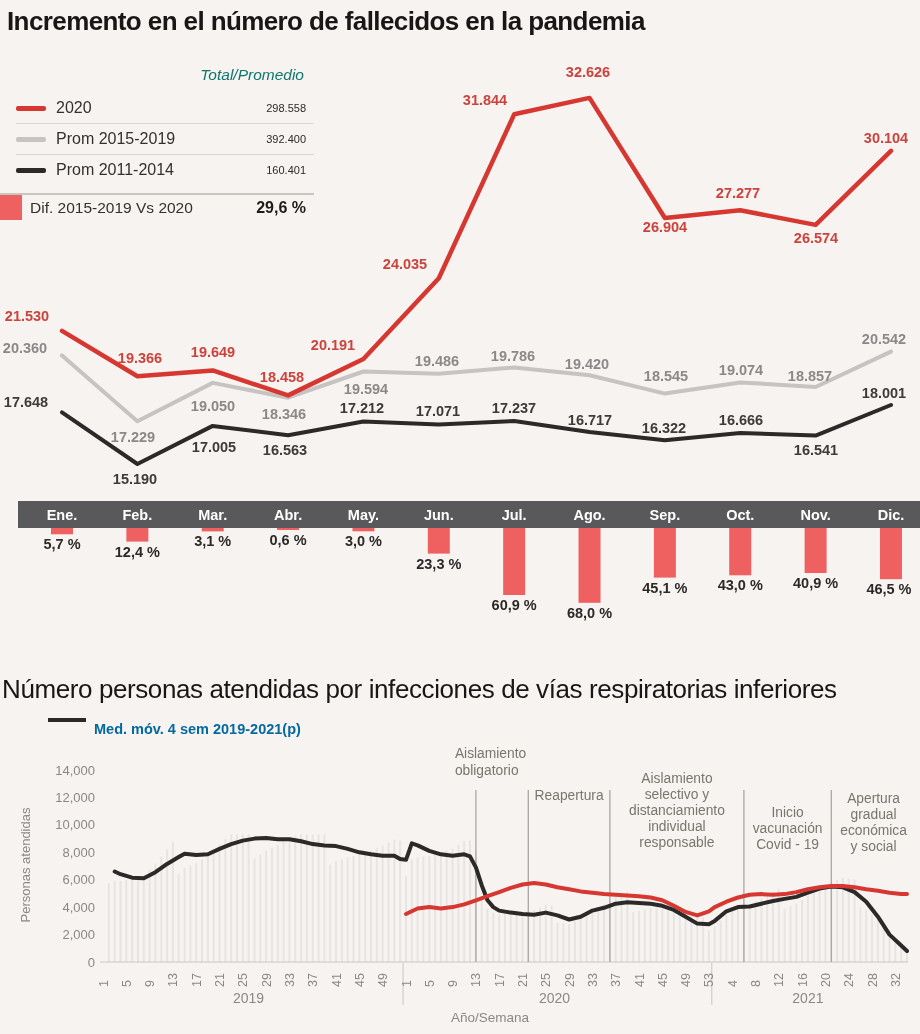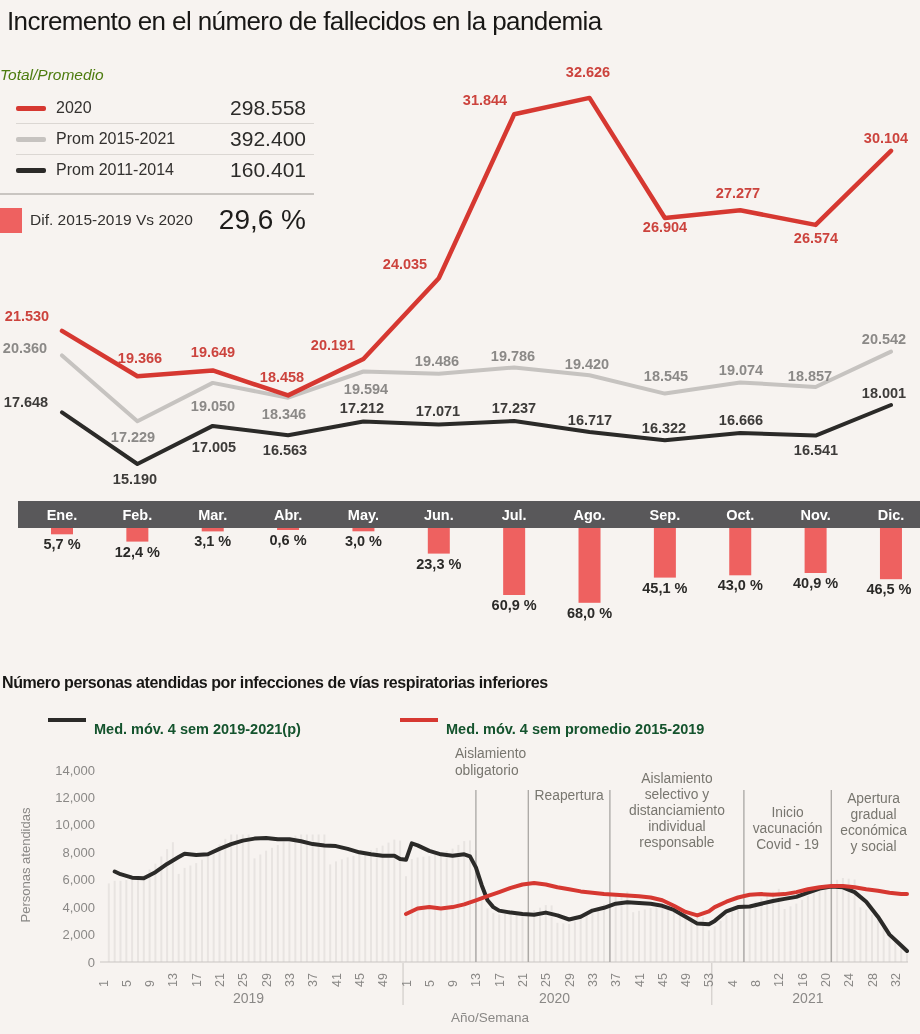--- a/index.html
+++ b/index.html
@@ -1,39 +1,39 @@
 <!DOCTYPE html>
 <html><head>
 <meta charset="utf-8">
 <style>
   html,body{margin:0;padding:0;}
   body{width:920px;height:1034px;background:#f7f3f0;font-family:"Liberation Sans",sans-serif;overflow:hidden;}
   .page{position:relative;width:920px;height:1034px;}
-  .title1{position:absolute;left:7px;top:6px;margin:0;font-size:26px;font-weight:400;letter-spacing:-0.6px;color:#181715;}
-  .title2{position:absolute;left:2px;top:674px;margin:0;font-size:16px;font-weight:700;letter-spacing:-0.4px;color:#181715;}
+  .title1{position:absolute;left:7px;top:6px;margin:0;font-size:26px;font-weight:700;letter-spacing:-0.6px;color:#181715;}
+  .title2{position:absolute;left:2px;top:674px;margin:0;font-size:26px;font-weight:400;letter-spacing:-0.4px;color:#181715;}
   #svg1{position:absolute;left:0;top:55px;}
   #svg2{position:absolute;left:0;top:735px;}
   .legend1{position:absolute;left:0;top:66px;width:314px;z-index:2;}
-  .l1-header{font-style:italic;font-size:15.5px;color:#4d7c0f;padding-right:10px;margin-bottom:9px;}
+  .l1-header{font-style:italic;font-size:15.5px;color:#0f766e;text-align:right;padding-right:10px;margin-bottom:9px;}
   .l1-rows{margin-left:16px;}
   .l1-row{display:flex;align-items:center;height:30px;border-bottom:1px solid #dbd7d3;}
   .l1-row:last-child{border-bottom:none;}
   .dash{width:30px;height:5px;border-radius:2px;flex:none;}
   .l1-lbl{margin-left:10px;font-size:16px;color:#33312f;}
-  .l1-val{margin-left:auto;font-size:21px;color:#2c2b29;padding-right:8px;}
-  .l1-diff{display:flex;align-items:center;margin-top:8px;padding-top:9px;border-top:2px solid #c9c5c1;}
+  .l1-val{margin-left:auto;font-size:11px;color:#2c2b29;padding-right:8px;}
+  .l1-diff{display:flex;align-items:center;margin-top:8px;border-top:2px solid #c9c5c1;}
   .sq{width:22px;height:25px;flex:none;}
   .l1-diff .l1-lbl{font-size:15.5px;margin-left:8px;}
-  .l1-diff .l1-val{font-size:28px;font-weight:400;color:#1d1c1a;}
+  .l1-diff .l1-val{font-size:16px;font-weight:700;color:#1d1c1a;}
   .legend2{position:absolute;left:0;top:708px;width:920px;height:24px;}
   .l2-item{position:absolute;top:0;display:flex;align-items:center;height:24px;}
   .l2-item.first{left:48px;}
   .l2-item.second{left:400px;}
   .l2-dash{width:38px;height:4.5px;margin-right:8px;flex:none;}
-  .l2-lbl{font-size:14.5px;font-weight:700;color:#14532d;margin-top:17px;}
+  .l2-lbl{font-size:14.5px;font-weight:700;color:#0369a1;margin-top:17px;}
 </style>
 </head>
 <body>
 
 <div class="page">
 
   <h1 class="title1">Incremento en el número de fallecidos en la pandemia</h1>
 
   <svg id="svg1" width="920" height="579" viewBox="0 0 920 579">
       <g>
@@ -133,21 +133,21 @@
   <div class="legend1">
     <div class="l1-header">Total/Promedio</div>
     <div class="l1-rows">
       <div class="l1-row">
         <span class="dash" style="background: rgb(214, 56, 49);"></span>
         <span class="l1-lbl">2020</span>
         <span class="l1-val">298.558</span>
       </div>
       <div class="l1-row">
         <span class="dash" style="background: rgb(198, 195, 192);"></span>
-        <span class="l1-lbl">Prom 2015-2021</span>
+        <span class="l1-lbl">Prom 2015-2019</span>
         <span class="l1-val">392.400</span>
       </div>
       <div class="l1-row">
         <span class="dash" style="background: rgb(43, 42, 40);"></span>
         <span class="l1-lbl">Prom 2011-2014</span>
         <span class="l1-val">160.401</span>
       </div>
     </div>
     <div class="l1-diff">
       <span class="sq" style="background: rgb(238, 97, 96);"></span>
@@ -155,24 +155,20 @@
       <span class="l1-val">29,6 %</span>
     </div>
   </div>
 
   <h2 class="title2">Número personas atendidas por infecciones de vías respiratorias inferiores</h2>
 
   <div class="legend2">
     <div class="l2-item first">
       <span class="l2-dash" style="background: rgb(43, 42, 40);"></span>
       <span class="l2-lbl">Med. móv. 4 sem 2019-2021(p)</span>
-    </div>
-    <div class="l2-item second">
-      <span class="l2-dash" style="background: rgb(214, 56, 49);"></span>
-      <span class="l2-lbl">Med. móv. 4 sem promedio 2015-2019</span>
     </div>
   </div>
 
   <svg id="svg2" width="920" height="300" viewBox="0 0 920 300">
       <g>
         <rect x="107.8" y="148.4" width="2" height="78.6" fill="#e8e4e1"></rect>
         <rect x="113.7" y="145.8" width="2" height="81.2" fill="#e8e4e1"></rect>
         <rect x="119.5" y="145.8" width="2" height="81.2" fill="#e8e4e1"></rect>
         <rect x="125.3" y="145.0" width="2" height="82.0" fill="#e8e4e1"></rect>
         <rect x="131.1" y="144.2" width="2" height="82.8" fill="#e8e4e1"></rect>

